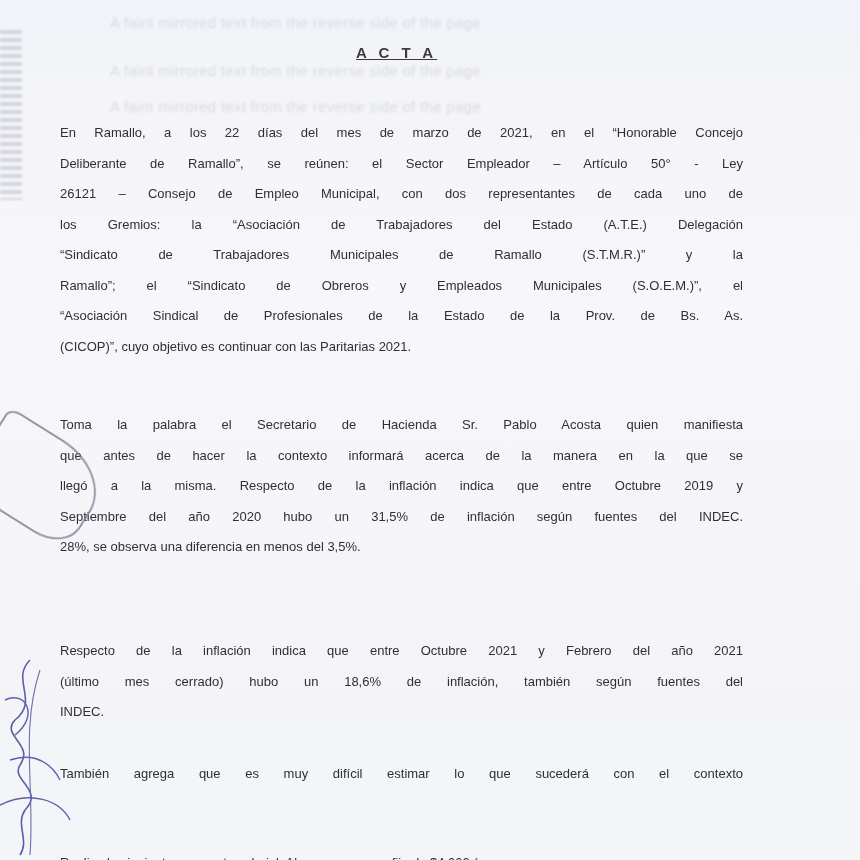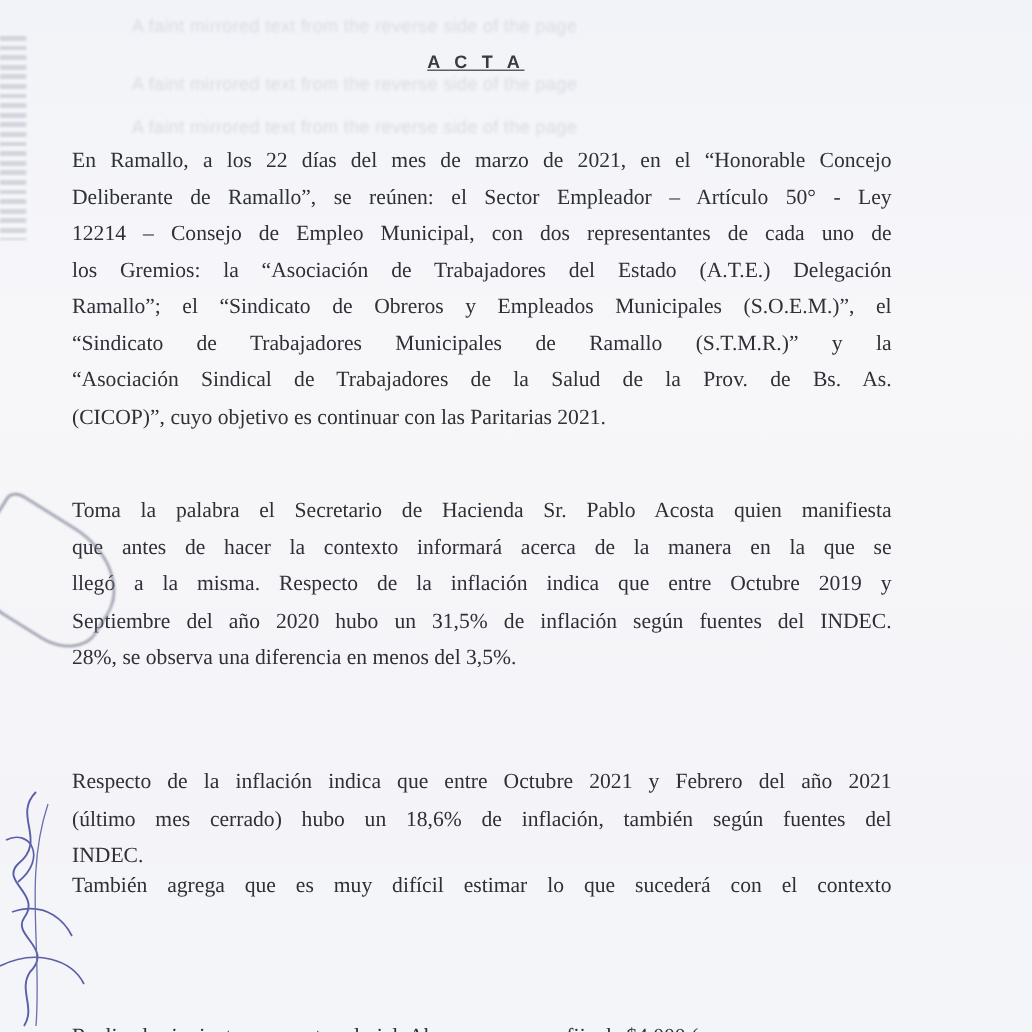--- a/index.html
+++ b/index.html
@@ -18,22 +18,22 @@
     font-size: 15px; letter-spacing: 0.3px; filter: blur(1.2px);
     white-space: nowrap; overflow: hidden;
   }
   .title {
     position: absolute; left: 356px; top: 44px;
     font-size: 15px; font-weight: bold; letter-spacing: 4px;
     color: #3a3a40; text-decoration: underline;
   }
   .para {
     position: absolute; left: 60px; width: 683px;
-    font-size: 18px; line-height: 30.5px; color: #2f3037;
-    text-align: justify; filter: blur(0.35px); font-family: Liberation Serif, serif;
+    font-size: 13px; line-height: 30.5px; color: #2f3037;
+    text-align: justify; filter: blur(0.35px);
   }
   .para .line { display: block; text-align-last: justify; white-space: nowrap; }
   .para .line.last { text-align-last: left; }
   .stamp-top {
     position: absolute; left: 0; top: 30px; width: 22px; height: 170px;
     background: repeating-linear-gradient(180deg, #b9bcc7 0 4px, transparent 4px 8px);
     opacity: 0.55; filter: blur(1px);
   }
   .stamp-left {
     position: absolute; left: -20px; top: 380px; width: 110px; height: 200px;
@@ -53,43 +53,43 @@
 
   <div class="bleed" style="top:14px">A faint mirrored text from the reverse side of the page</div>
   <div class="bleed" style="top:62px">A faint mirrored text from the reverse side of the page</div>
   <div class="bleed" style="top:98px">A faint mirrored text from the reverse side of the page</div>
 
   <div class="title">A C T A</div>
 
   <div class="para" style="top:118px">
     <span class="line">En Ramallo, a los 22 días del mes de marzo de 2021, en el “Honorable Concejo</span>
     <span class="line">Deliberante de Ramallo”, se reúnen: el Sector Empleador – Artículo 50° - Ley</span>
-    <span class="line">12214 – Consejo de Empleo Municipal, con dos representantes de cada uno de</span>
+    <span class="line">26121 – Consejo de Empleo Municipal, con dos representantes de cada uno de</span>
     <span class="line">los Gremios: la “Asociación de Trabajadores del Estado (A.T.E.) Delegación</span>
+    <span class="line">“Sindicato de Trabajadores Municipales de Ramallo (S.T.M.R.)”   y la</span>
     <span class="line">Ramallo”; el “Sindicato de Obreros y Empleados Municipales (S.O.E.M.)”, el</span>
-    <span class="line">“Sindicato de Trabajadores Municipales de Ramallo (S.T.M.R.)”   y la</span>
-    <span class="line">“Asociación Sindical de Trabajadores de la Salud de la Prov. de Bs. As.</span>
+    <span class="line">“Asociación Sindical de Profesionales de la Estado de la Prov. de Bs. As.</span>
     <span class="line last">(CICOP)”, cuyo objetivo es continuar con las Paritarias 2021.</span>
   </div>
 
   <div class="para" style="top:410px">
     <span class="line">Toma la palabra el Secretario de Hacienda Sr. Pablo Acosta quien manifiesta</span>
     <span class="line">que antes de hacer la contexto informará acerca de la manera en la que se</span>
     <span class="line">llegó a la misma. Respecto de la inflación indica que entre Octubre 2019 y</span>
     <span class="line">Septiembre del año 2020 hubo un 31,5% de inflación según fuentes del INDEC.</span>
     <span class="line last">28%, se observa una diferencia en menos del 3,5%.</span>
   </div>
 
   <div class="para" style="top:636px">
     <span class="line">Respecto de la inflación indica que entre Octubre 2021 y Febrero del año 2021</span>
     <span class="line">(último mes cerrado) hubo un 18,6% de inflación, también según fuentes del</span>
     <span class="line last">INDEC.</span>
   </div>
 
-  <div class="para" style="top:722px">
+  <div class="para" style="top:759px">
     <span class="line">También agrega que es muy difícil estimar lo que sucederá con el contexto</span>
   </div>
 
   <div class="para" style="top:848px">
     <span class="line last">Realiza la siguiente propuesta salarial: Abonar una suma fija de $4.000 (pesos</span>
   </div>
 
   <div class="stamp-left">
     <div style="position:absolute;left:10px;top:40px;width:90px;height:120px;border:2px solid #7a7f92;border-radius:40% 10% 50% 30%;"></div>
 

